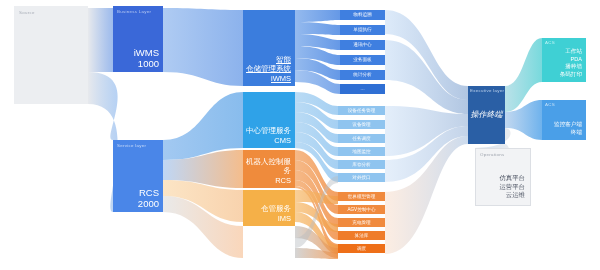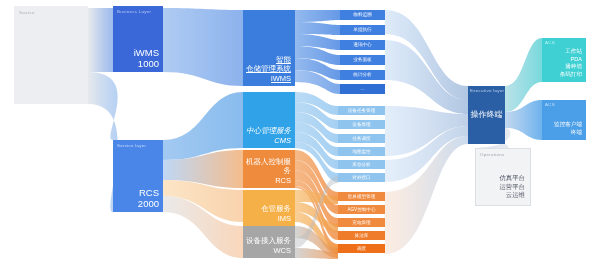--- a/index.html
+++ b/index.html
@@ -160,35 +160,31 @@
 2000</div>
   </div>
   <div class="grouptag" style="left:117px;top:143px;color:#dbe7fb;">Service layer</div>
 
   <div class="node" style="left:243px;top:10px;width:52px;height:76px;background:#3b7ddd;">
     <div class="nlab" style="color:#fff;text-decoration:underline;">智能
 仓储管理系统
 iWMS</div>
   </div>
   <div class="node" style="left:243px;top:92px;width:52px;height:56px;background:#2fa2e8;">
-    <div class="nlab" style="color:#fff;font-style:italic;">中心管理服务
+    <div class="nlab" style="color:#fff;">中心管理服务
 CMS</div>
   </div>
   <div class="node" style="left:243px;top:150px;width:52px;height:38px;background:#ef8b3c;">
     <div class="nlab" style="color:#fff;">机器人控制服务
 RCS</div>
   </div>
   <div class="node" style="left:243px;top:190px;width:52px;height:36px;background:#f5b048;">
     <div class="nlab" style="color:#fff;">仓管服务
 IMS</div>
   </div>
-  <div class="node" style="left:243px;top:226px;width:52px;height:32px;background:#a6a6a6;">
-    <div class="nlab" style="color:#fff;">设备接入服务
-WCS</div>
-  </div>
 
   <div class="chip" style="left:340px;top:10px;width:45px;height:10px;background:#3f7fe0;">
     <span style="color:#fff;">物料追溯</span>
     </div>
   <div class="chip" style="left:340px;top:25px;width:45px;height:10px;background:#3f7fe0;">
     <span style="color:#fff;">单据执行</span>
     </div>
   <div class="chip" style="left:340px;top:40px;width:45px;height:10px;background:#3f7fe0;">
     <span style="color:#fff;">通讯中心</span>
     </div>
@@ -231,21 +227,21 @@
     <span style="color:#fff;">充电管理</span>
     </div>
   <div class="chip" style="left:338px;top:231px;width:47px;height:9px;background:#ef7c2a;">
     <span style="color:#fff;">算法库</span>
     </div>
   <div class="chip" style="left:338px;top:244px;width:47px;height:9px;background:#ee6f18;">
     <span style="color:#fff;">调度</span>
     </div>
 
   <div class="node" style="left:468px;top:86px;width:37px;height:58px;background:#2a5fa5;
-              justify-content:center;align-items:center;">
+              justify-content:center;align-items:center;font-style:italic;">
     <div class="nlab" style="color:#fff;text-align:center;font-size:8px;padding:0;">操作终端</div>
   </div>
   <div class="grouptag exeglab" style="left:470px;top:88px;">Executive layer</div>
 
   <div class="tealbox" style="left:542px;top:38px;width:44px;height:44px;background:#3fd0d4;">
     <div class="grouptag" style="left:3px;top:2px;color:#d6fbfb;">ACS</div>
     <div class="tlab">工作站
 PDA
 播种墙
 条码打印</div>

